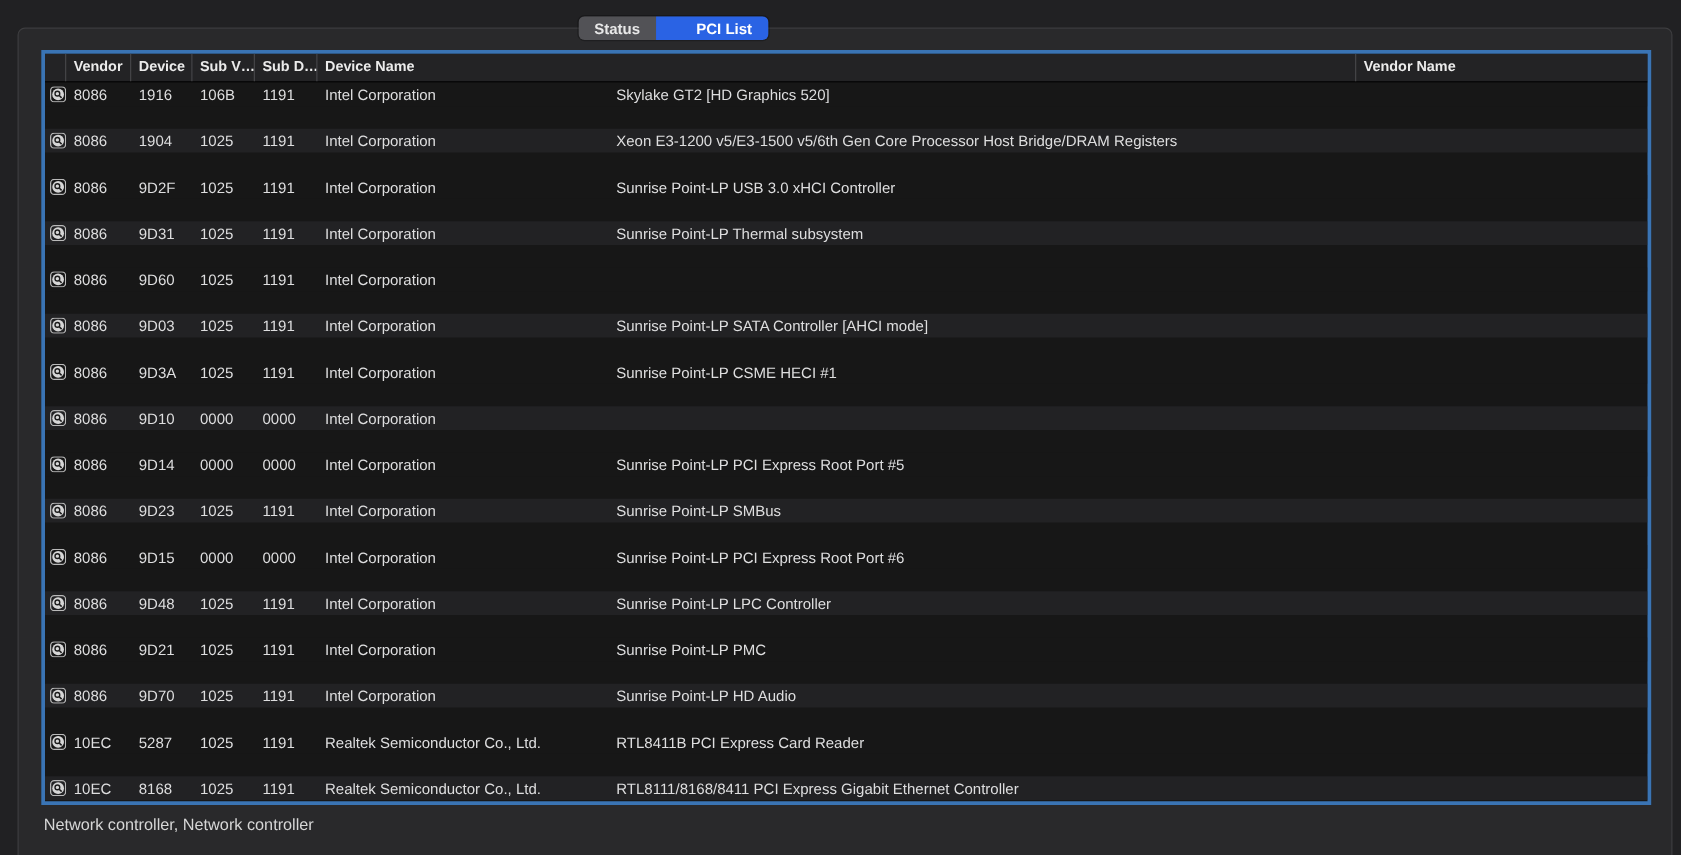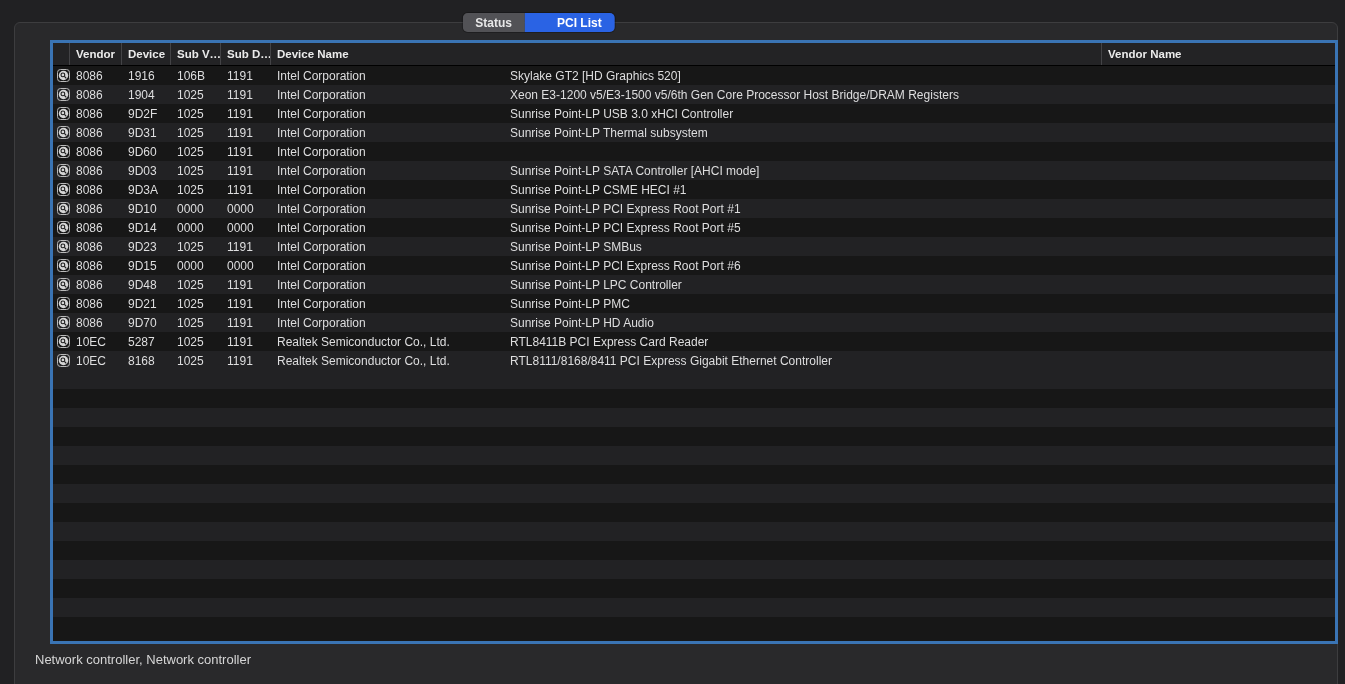--- a/index.html
+++ b/index.html
@@ -41,21 +41,21 @@
     border: none;
     cursor: default;
     font-family: "Liberation Sans", sans-serif;
   }
   .segment.unselected { background: var(--segment-gray); color: #e8e8e8; }
   .segment.selected   { background: var(--segment-blue); padding-left: 32px; }
 
   
   .table-ring {
     position: absolute;
-    left: 50px; top: 40px;
+    left: 33px; top: 40px;
     width: 1288px; height: 604px;
     border: 3px solid var(--focus-ring);
     background: #171717;
     overflow: hidden;
   }
   .table { width: 100%; height: 100%; display: flex; flex-direction: column; }
 
   .thead {
     display: flex;
     height: 23px;
@@ -68,21 +68,21 @@
     display: flex; align-items: center;
     padding-left: 6px;
     font-size: 11.5px;
     font-weight: 700;
     color: #ebebeb;
     border-right: 1px solid #434346;
     white-space: nowrap; overflow: hidden;
   }
   .th:last-child { border-right: none; }
 
-  .tbody { flex: 1; display: flex; flex-direction: column; overflow: hidden; }
+  .tbody { flex: 1; display: flex; flex-direction: column; overflow: hidden; gap: 18px; }
 
   .row {
     display: flex;
     height: 19px; flex: 0 0 19px;
     align-items: center;
     font-size: 12px;
     color: #dededf;
     white-space: nowrap;
   }
   .row.odd  { background: #171717; }
@@ -251,21 +251,20 @@
                   <circle cx="6.5" cy="6.5" r="4.7" fill="#d6d6d6"></circle>
                   <circle cx="5.9" cy="5.9" r="1.9" fill="none" stroke="#1b1b1b" stroke-width="1.1"></circle>
                   <line x1="7.4" y1="7.4" x2="9.3" y2="9.3" stroke="#1b1b1b" stroke-width="1.2"></line>
                 </svg></span>
             </div>
             <div class="cell col-vendor">8086</div>
             <div class="cell col-device">9D10</div>
             <div class="cell col-subv">0000</div>
             <div class="cell col-subd">0000</div>
             <div class="cell col-vname">Intel Corporation</div>
-            <div class="cell col-dname">Sunrise Point-LP PCI Express Root Port #1</div>
           </div>
           <div class="row odd">
             <div class="cell col-icon">
               <span class="badge-icon"><svg width="13" height="13" viewBox="0 0 13 13">
                   <rect x="0.5" y="0.5" width="12" height="12" rx="3" fill="none" stroke="#b9b9b9" stroke-width="1"></rect>
                   <circle cx="6.5" cy="6.5" r="4.7" fill="#d6d6d6"></circle>
                   <circle cx="5.9" cy="5.9" r="1.9" fill="none" stroke="#1b1b1b" stroke-width="1.1"></circle>
                   <line x1="7.4" y1="7.4" x2="9.3" y2="9.3" stroke="#1b1b1b" stroke-width="1.2"></line>
                 </svg></span>
             </div>

